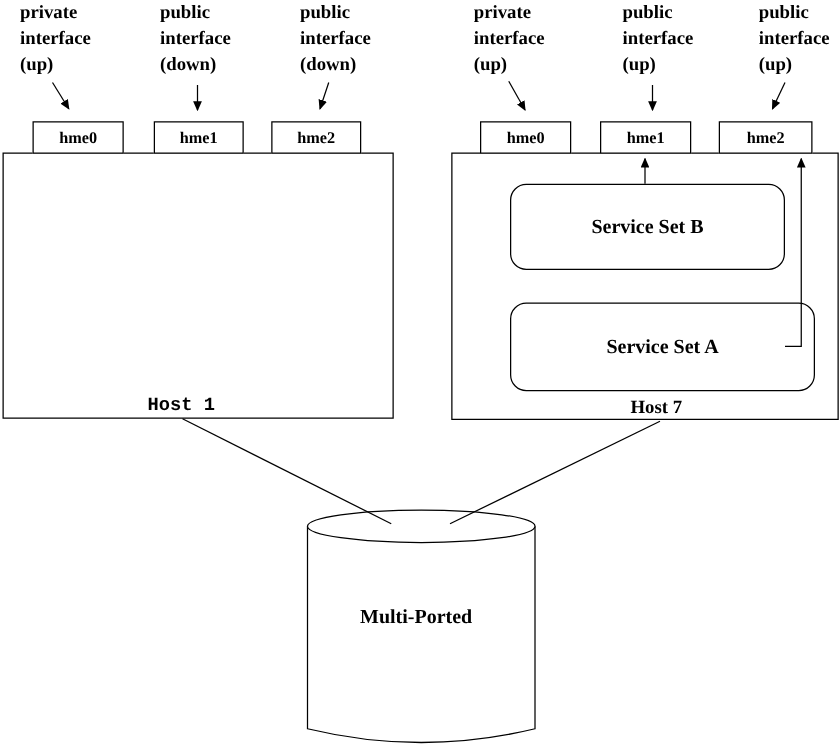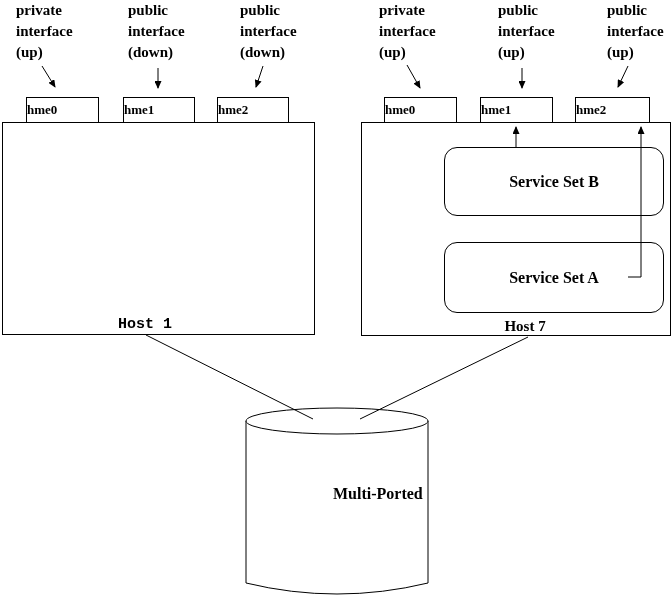--- a/index.html
+++ b/index.html
@@ -8,40 +8,40 @@
     font-family:"Liberation Serif","DejaVu Serif",serif; color:#000;
     overflow:hidden;
   }
   .hostbox {
     position:absolute; border:1px solid #000; box-sizing:border-box;
     background:transparent; z-index:1;
   }
   .ifbox {
     position:absolute; border:1px solid #000; box-sizing:border-box;
     background:#ffffff; z-index:3;
-    display:flex; align-items:center; justify-content:flex-start;
+    display:flex; align-items:center; justify-content:center;
     font-size:13px; font-weight:bold;
   }
   .svcbox {
     position:absolute; border:1px solid #000; box-sizing:border-box;
     border-radius:13px; background:#ffffff; z-index:2;
     display:flex; align-items:center; justify-content:center;
-    font-size:16px; font-weight:bold;margin-left:36px;
+    font-size:16px; font-weight:bold;
   }
   .ann {
     position:absolute; top:0; z-index:10;
     font-size:15px; line-height:21px; font-weight:bold; white-space:nowrap;
   }
   .hostlabel {
     position:absolute; transform:translateX(-50%); z-index:10;
     font-size:15px; line-height:16px; font-weight:bold; white-space:nowrap;
   }
   .disklabel {
     position:absolute; z-index:10;
-    font-size:16px; line-height:24px; font-weight:bold; white-space:nowrap;margin-left:45px;
+    font-size:16px; line-height:24px; font-weight:bold; white-space:nowrap;
   }
   svg.overlay {
     position:absolute; left:0; top:0; z-index:5; pointer-events:none;
   }
   svg .ln { stroke:#000; stroke-width:1; fill:none; }
   svg .shape { stroke:#000; stroke-width:1; fill:#ffffff; }
 </style>
 </head>
 <body>
 
@@ -101,21 +101,21 @@
   </div>
   <div class="ann" style="left:607px;">
     <div>public</div>
     <div>interface</div>
     <div>(up)</div>
   </div>
 
   <div class="svcbox" style="left:408px; top:147px; width:220px; height:69px;">
     <span>Service Set B</span>
   </div>
-  <div class="svcbox" style="left:408px; top:242px; width:220px; height:71px;">
+  <div class="svcbox" style="left:408px; top:242px; width:244px; height:71px;">
     <span>Service Set A</span>
   </div>
 
   <div class="disklabel" style="left:288px; top:482px;">
     <div>Multi-Ported</div>
   </div>
 
   <svg class="overlay" width="672" height="603" viewBox="0 0 672 603">
     <defs>
       <marker id="ah" markerWidth="8" markerHeight="7" refX="7" refY="3.5" orient="auto" markerUnits="userSpaceOnUse">

